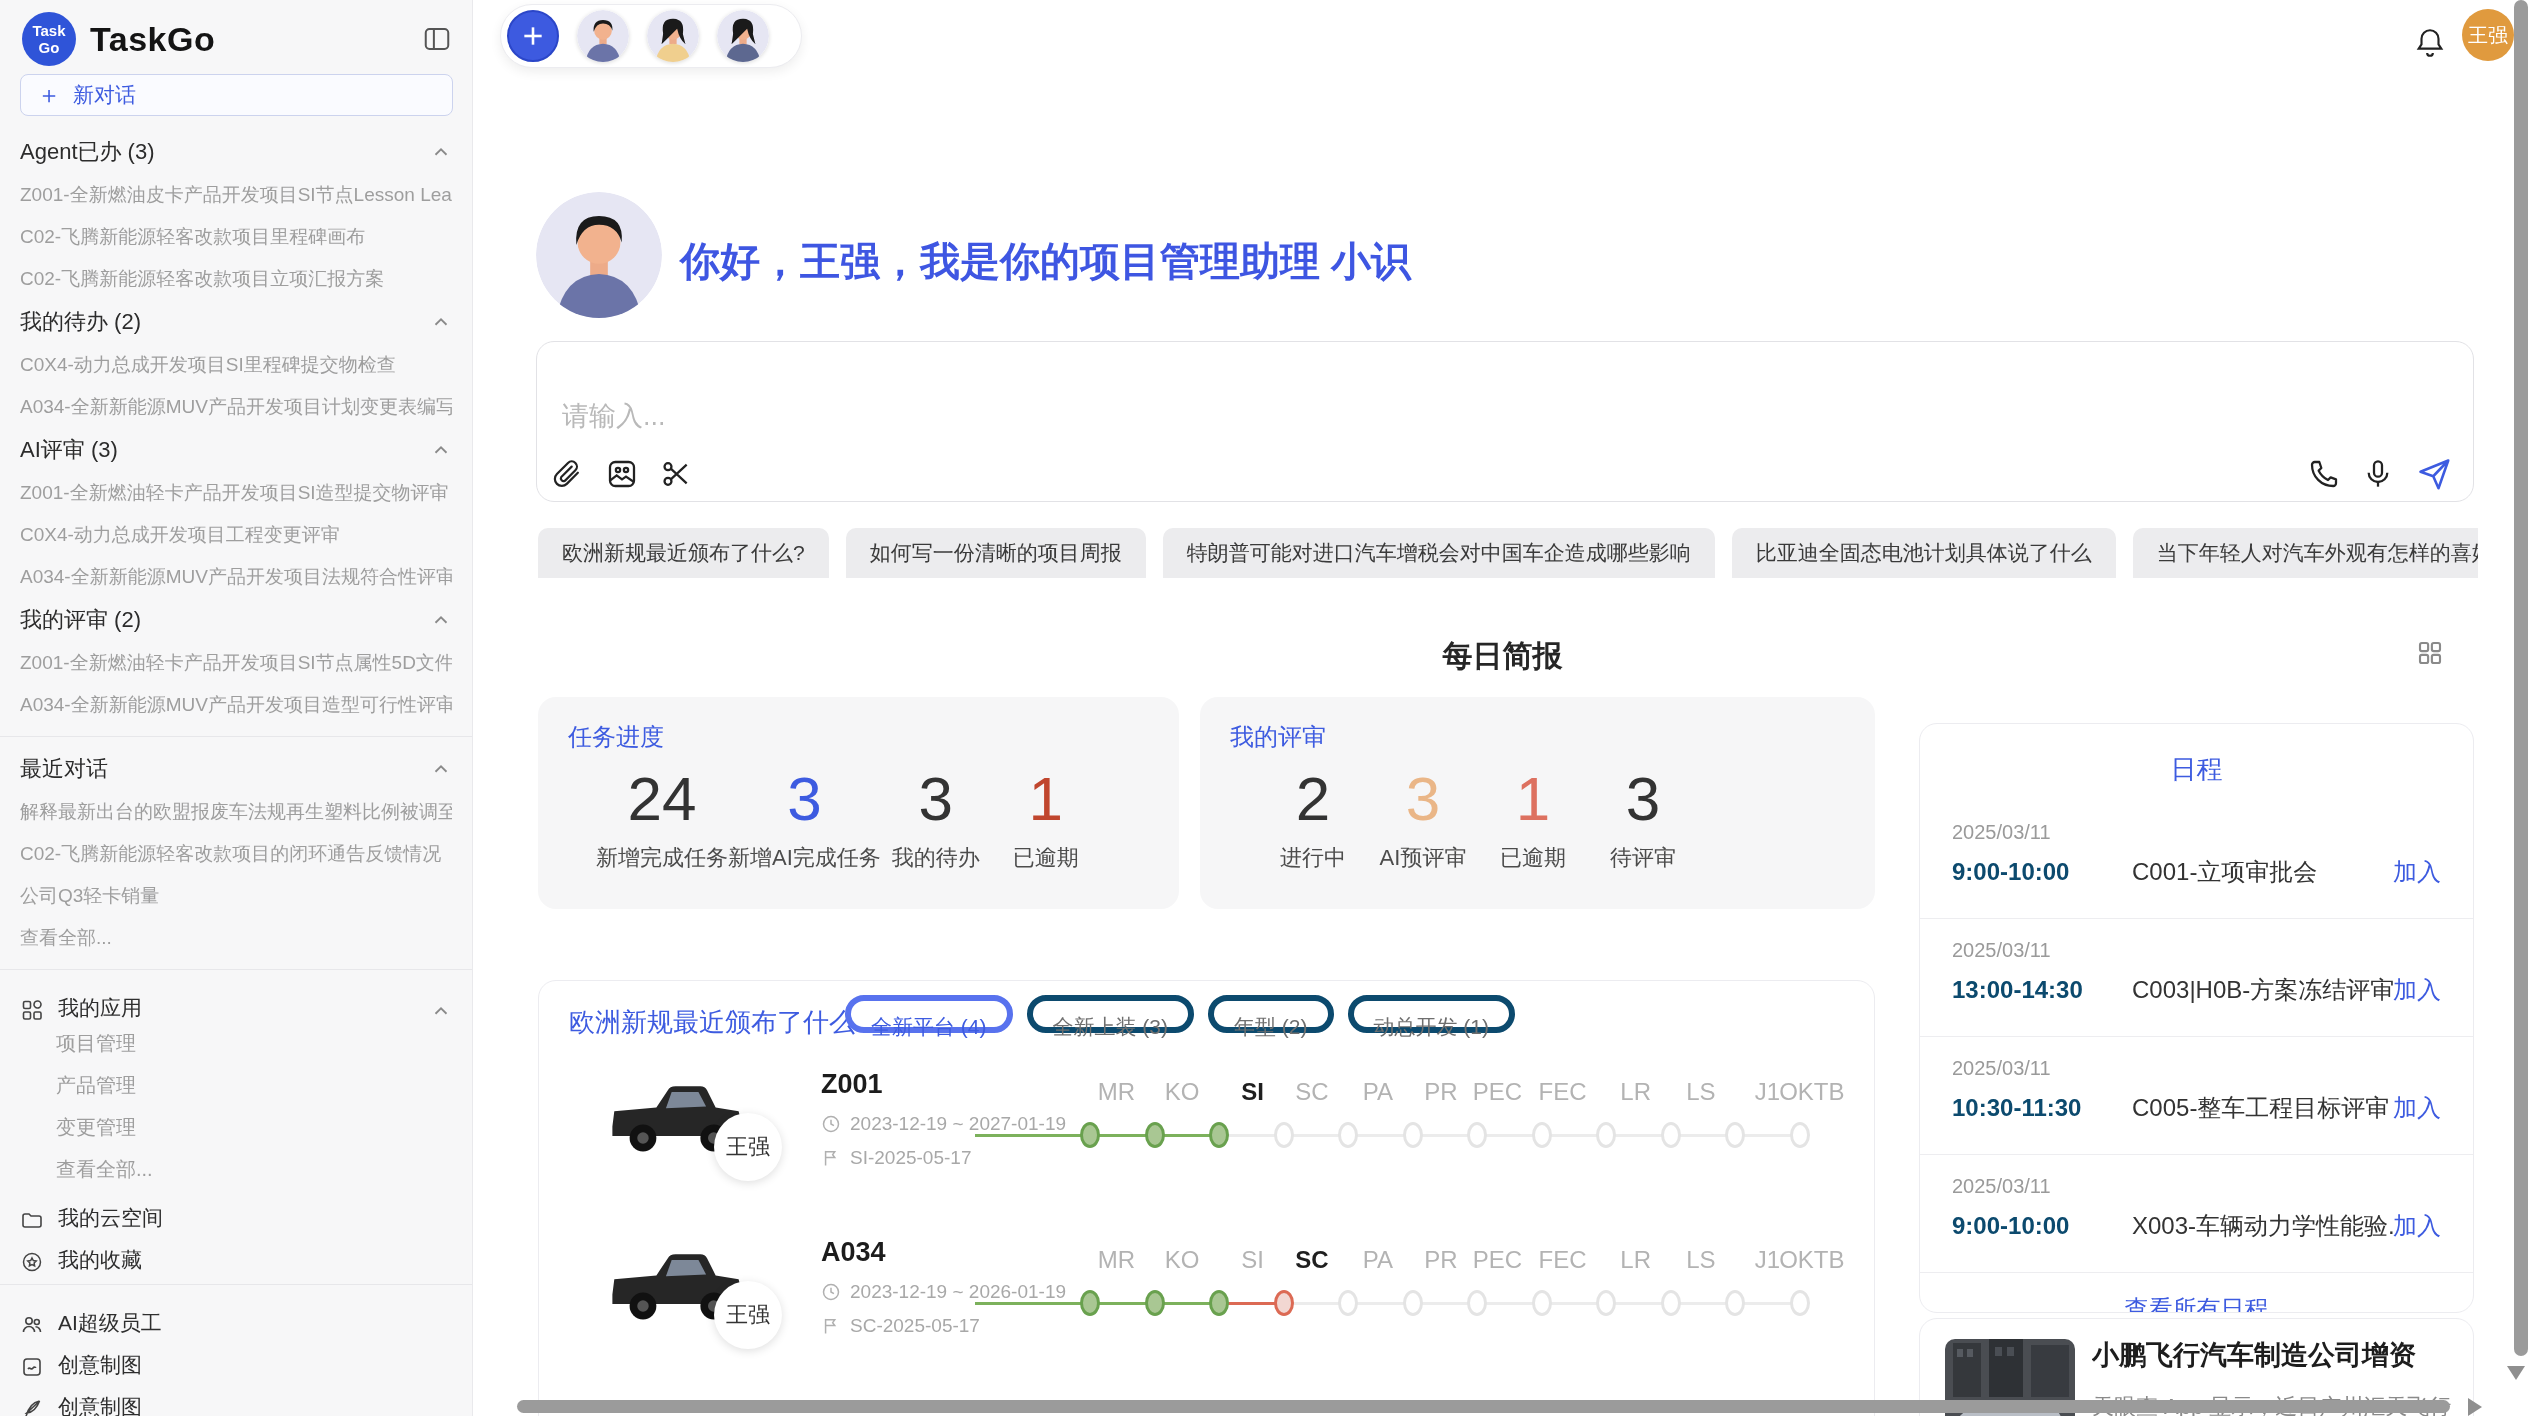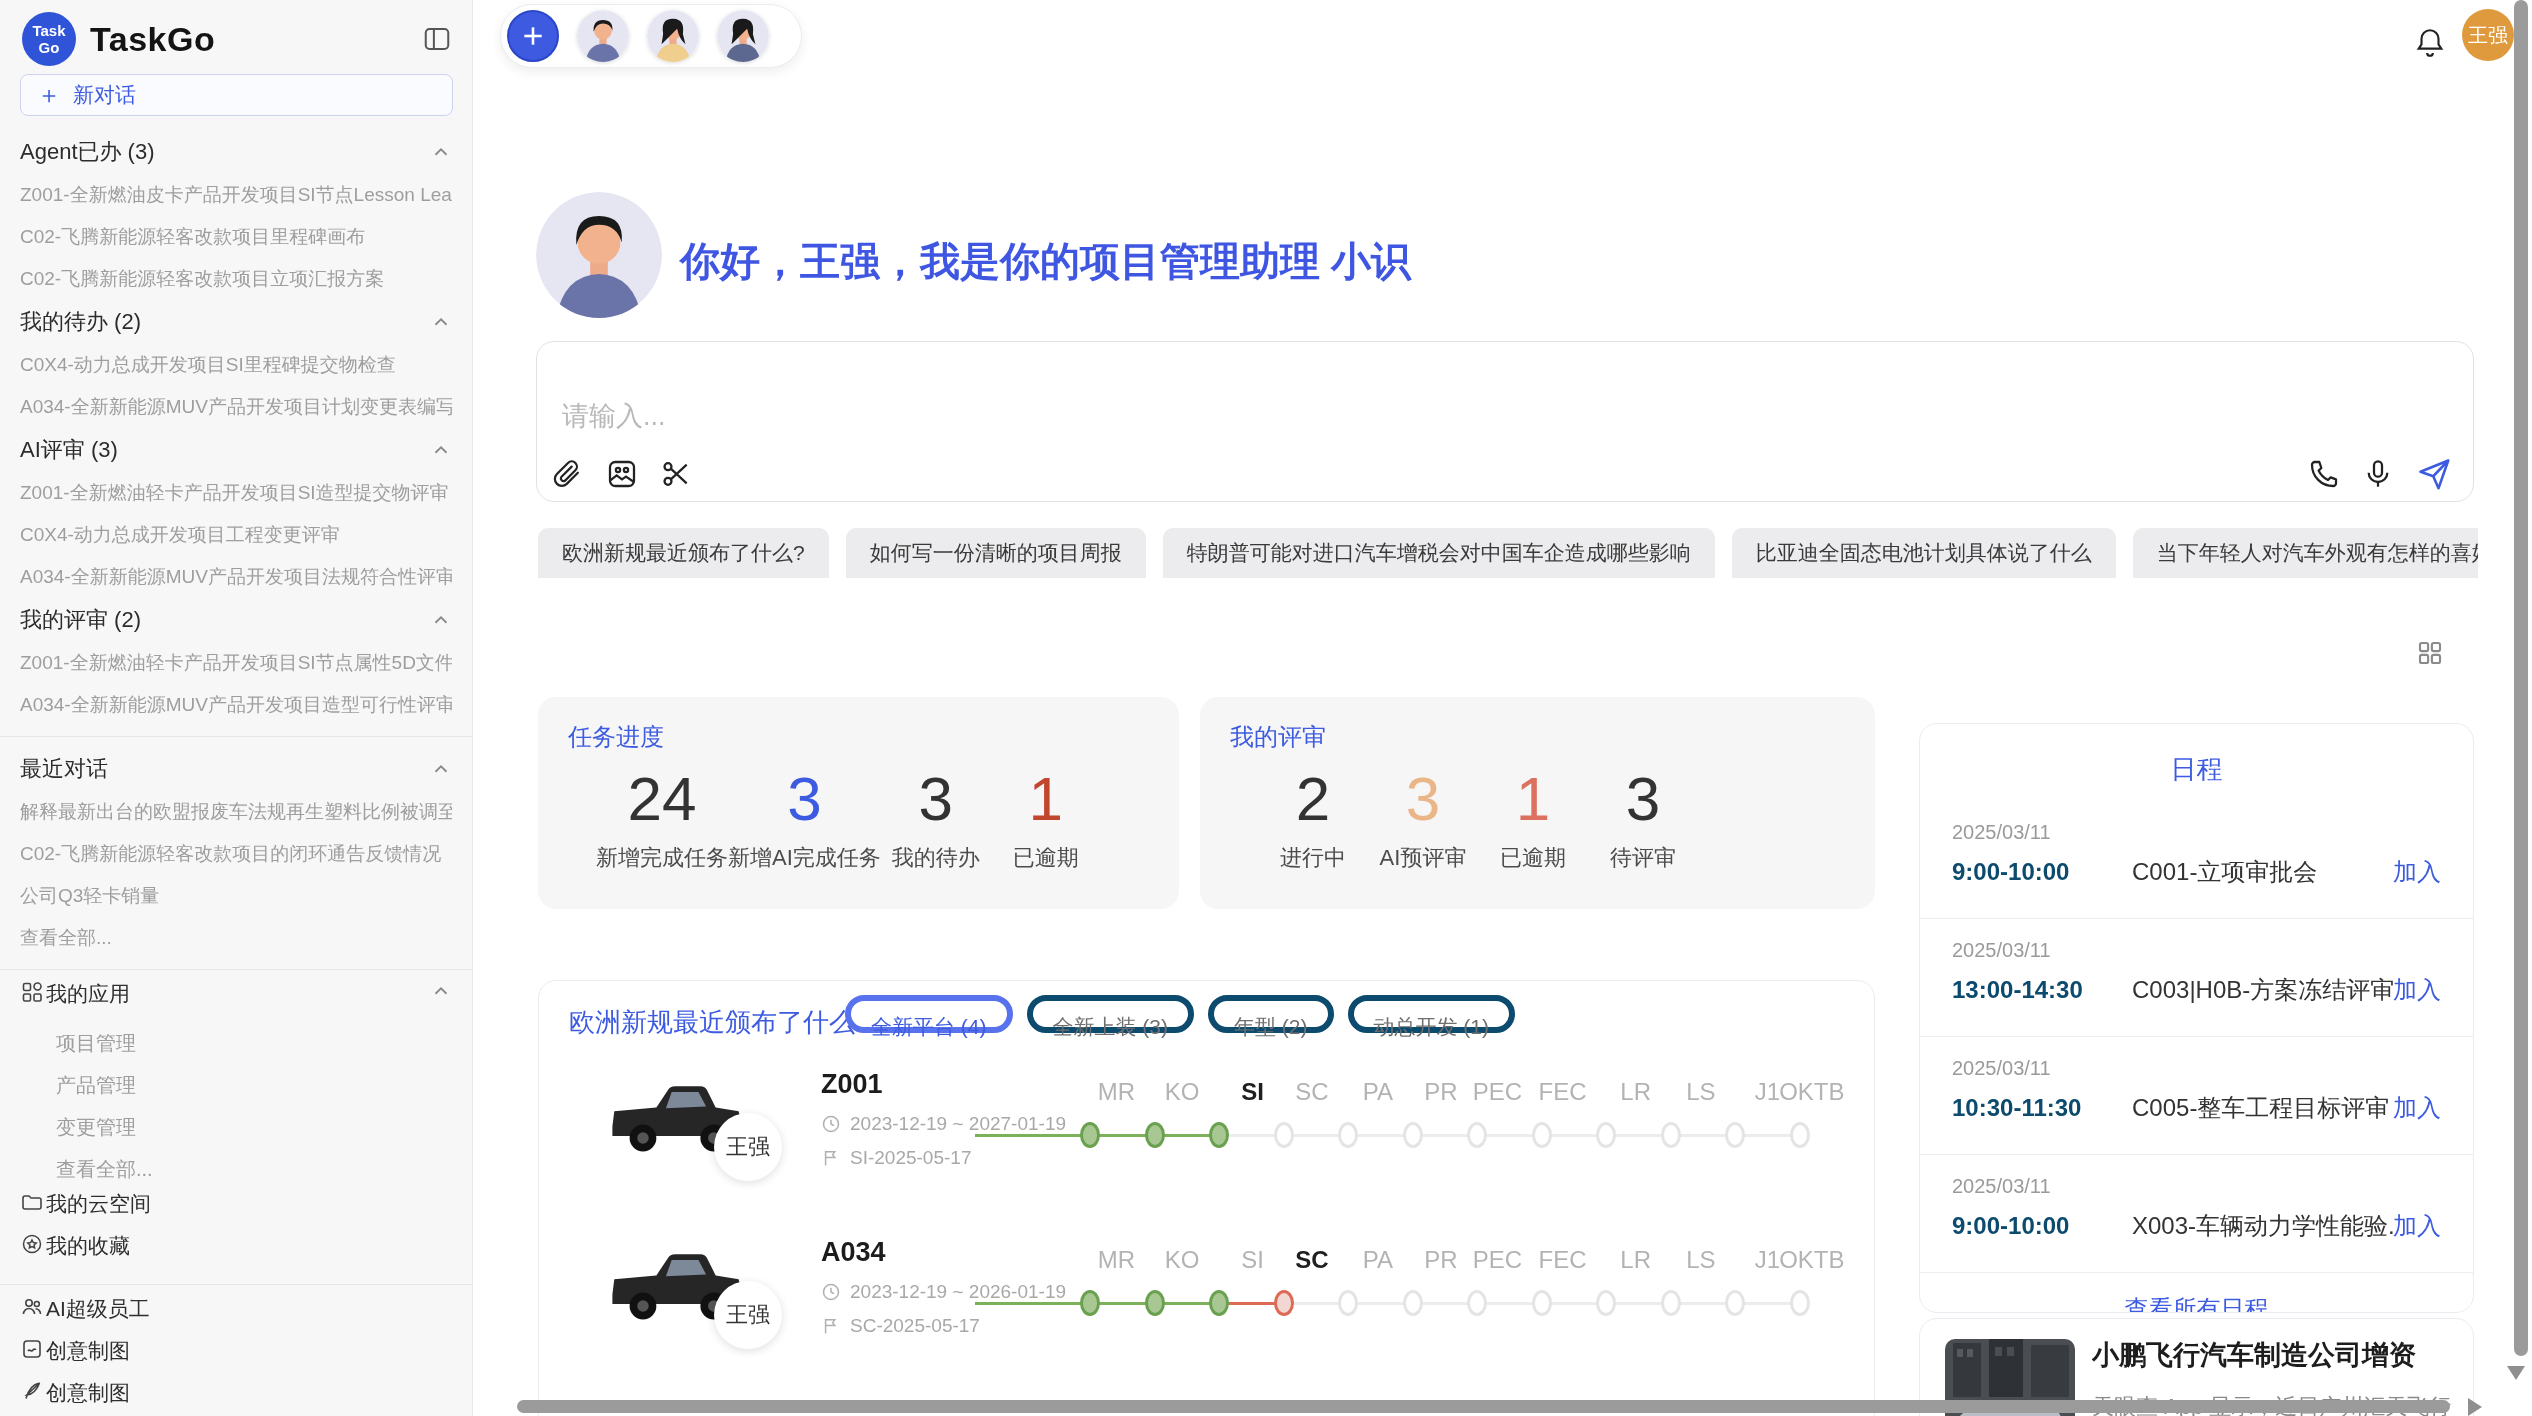--- a/index.html
+++ b/index.html
@@ -11,21 +11,21 @@
   .sb-head{position:absolute;left:22px;top:10px;right:20px;height:58px;display:flex;align-items:center;}
   .logo{width:54px;height:54px;border-radius:50%;background:#2f54d8;color:#fff;display:flex;flex-direction:column;align-items:center;justify-content:center;font-size:15px;line-height:17px;font-weight:700;}
   .app-title{margin-left:14px;font-size:34px;font-weight:700;color:#141414;letter-spacing:.5px;}
   .collapse{margin-left:auto;cursor:pointer;}
   .new-chat{position:absolute;left:20px;top:74px;width:433px;height:42px;border:1px solid #ccd3ee;background:#fafbff;border-radius:8px;display:flex;align-items:center;gap:12px;padding:0 16px;color:#3d5be0;font-size:21px;box-sizing:border-box;cursor:pointer;}
   .new-chat .plus{font-size:24px;line-height:1;}
   .sb-body{position:absolute;left:0;top:130px;right:0;bottom:0;padding:0 20px;overflow:hidden;}
   .sb-header{display:flex;align-items:center;justify-content:space-between;height:44px;font-size:22px;color:#2c2c2c;font-weight:500;cursor:pointer;}
   .sb-item{height:42px;line-height:42px;font-size:19px;color:#9e9e9e;white-space:nowrap;overflow:hidden;cursor:pointer;}
   .sb-div{height:1px;background:#e7e7ea;margin:10px -20px;}
-  .sb-row{display:flex;align-items:flex-start;gap:2px;height:42px;font-size:21px;color:#2e2e2e;cursor:pointer;}
+  .sb-row{display:flex;align-items:flex-end;gap:14px;height:42px;font-size:21px;color:#2e2e2e;cursor:pointer;}
   .sb-row .chev{margin-left:auto;}
   .sb-sub{height:42px;line-height:42px;padding-left:36px;font-size:20px;color:#9e9e9e;white-space:nowrap;overflow:hidden;cursor:pointer;}
   
   .pill{position:absolute;left:500px;top:4px;width:302px;height:64px;background:#fff;border:1px solid #ececf0;border-radius:33px;box-shadow:0 4px 12px rgba(0,0,0,.07);display:flex;align-items:center;gap:18px;padding:0 6px;box-sizing:border-box;}
   .plus-btn{width:52px;height:52px;border-radius:50%;background:#3d5ae0;border:2px solid #2b46c8;display:flex;align-items:center;justify-content:center;cursor:pointer;box-sizing:border-box;}
   .avatar-s{width:52px;height:52px;border-radius:50%;overflow:hidden;box-shadow:0 1px 4px rgba(0,0,0,.15);cursor:pointer;}
   .bell{position:absolute;left:2413px;top:26px;cursor:pointer;}
   .user-avatar{position:absolute;left:2462px;top:9px;width:52px;height:52px;border-radius:50%;background:#e09a3e;color:#fff;font-size:20px;display:flex;align-items:center;justify-content:center;cursor:pointer;}
   
   .greet-avatar{position:absolute;left:536px;top:192px;width:126px;height:126px;border-radius:50%;overflow:hidden;}
@@ -341,20 +341,21 @@
   </div>
 
   <div class="chips" id="chips">
       <div class="chip">欧洲新规最近颁布了什么?</div>
       <div class="chip">如何写一份清晰的项目周报</div>
       <div class="chip">特朗普可能对进口汽车增税会对中国车企造成哪些影响</div>
       <div class="chip">比亚迪全固态电池计划具体说了什么</div>
       <div class="chip">当下年轻人对汽车外观有怎样的喜好趋势</div>
     </div>
 
+  <div class="brief-title">每日简报</div>
   <span class="brief-grid">
     <svg width="30" height="30" viewBox="0 0 24 24" fill="none" stroke="#8a8a8a" stroke-width="1.7">
         <rect x="4" y="4" width="6.5" height="6.5" rx="1.5"></rect>
         <rect x="13.5" y="4" width="6.5" height="6.5" rx="1.5"></rect>
         <rect x="4" y="13.5" width="6.5" height="6.5" rx="1.5"></rect>
         <rect x="13.5" y="13.5" width="6.5" height="6.5" rx="1.5"></rect>
       </svg>
   </span>
   <div class="stat-card c1" id="statCard0">
       <div class="stat-title">任务进度</div>

